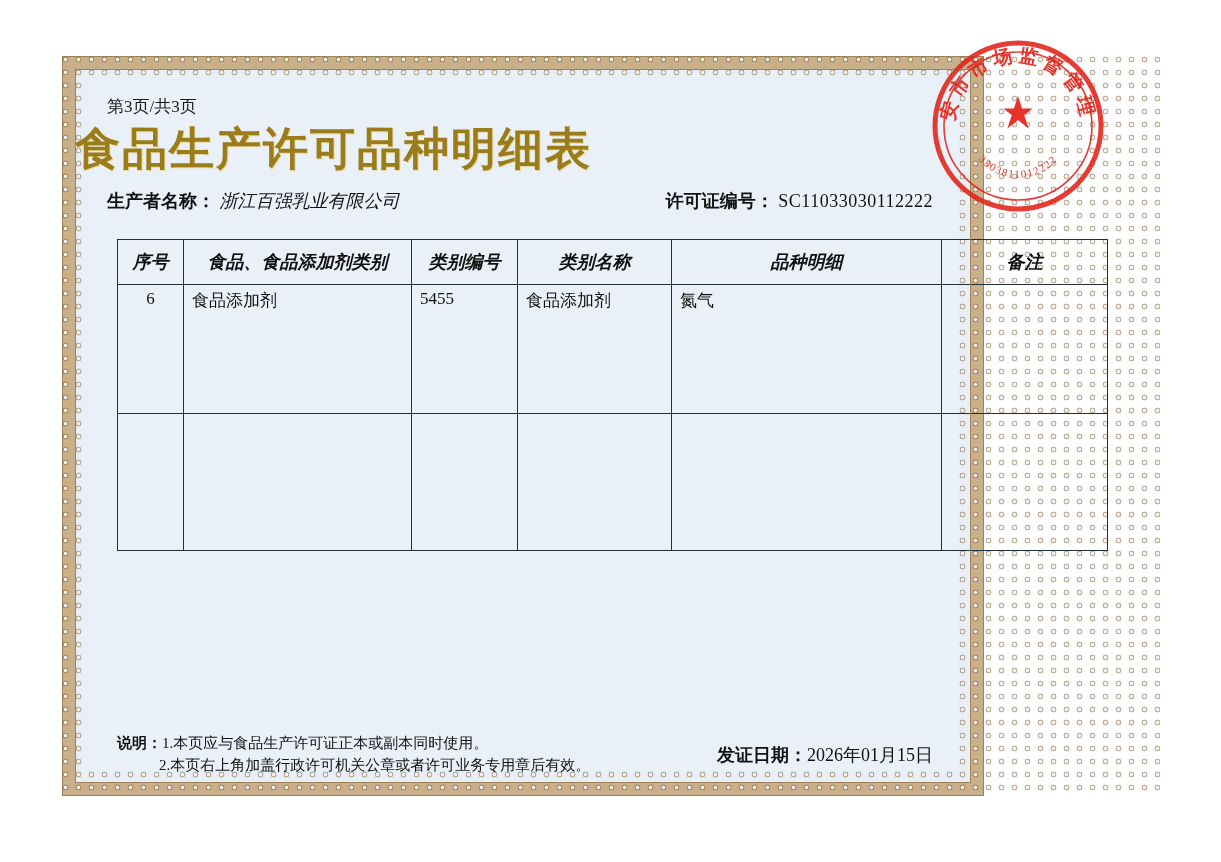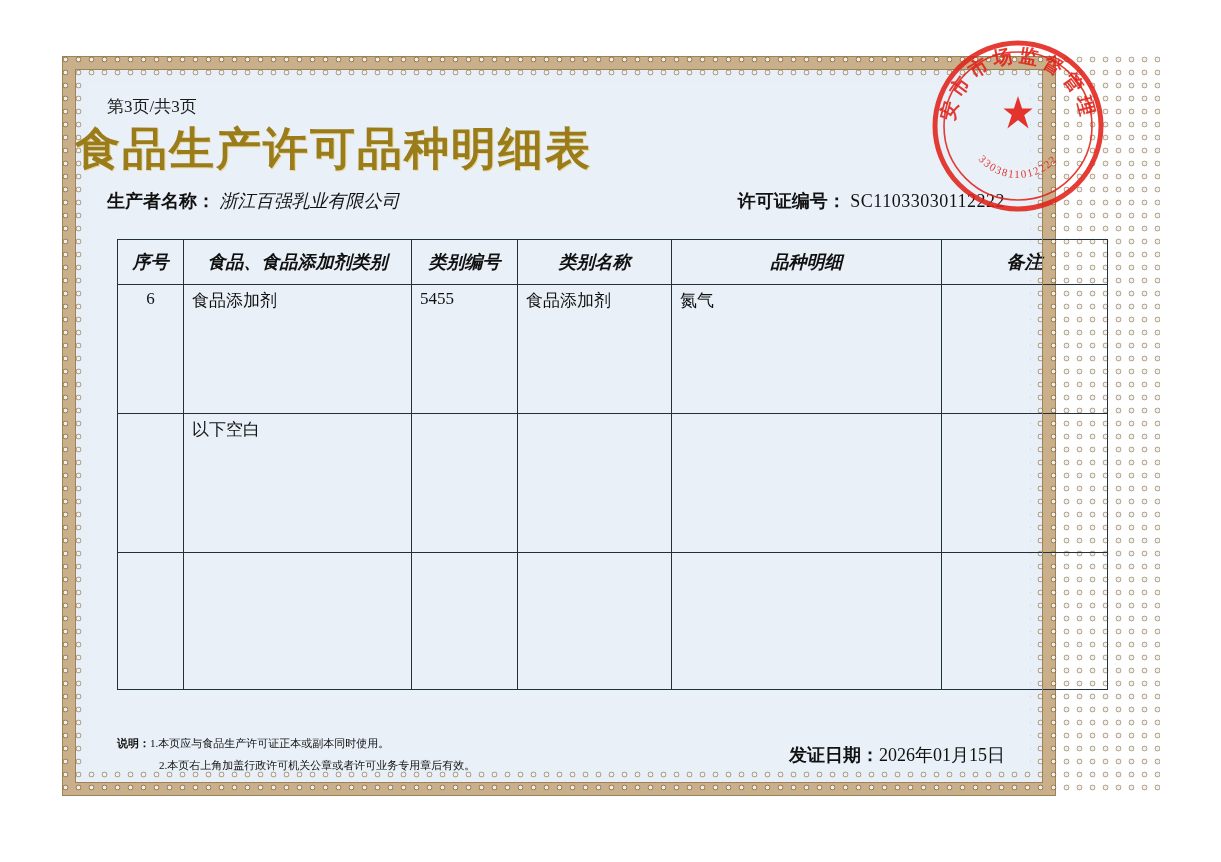--- a/index.html
+++ b/index.html
@@ -16,21 +16,21 @@
   .page {
     position: relative;
     width: 1221px;
     height: 862px;
   }
   
   .cert-frame {
     position: absolute;
     left: 62px;
     top: 56px;
-    width: 994px;
+    width: 922px;
     height: 740px;
     box-sizing: border-box;
     border: 13px solid #c9b08a;
     background: #e8eff6;
   }
   .cert-frame::before {
     content: "";
     position: absolute;
     left: -13px;
     top: -13px;
@@ -163,21 +163,21 @@
     text-align: center;
   }
   tr.data-row td { height: 120px; }
   tr.blank-row td { height: 130px; }
   tr.empty-row td { height: 128px; }
   
   .notes {
     position: absolute;
     left: 42px;
     top: 663px;
-    font-size: 11px;
+    font-size: 15px;
     color: #111;
     line-height: 22px;
   }
   .notes .n-label { font-weight: bold; }
   .notes-line2 { padding-left: 42px; }
   .dates {
     position: absolute;
     right: 38px;
     top: 661px;
     font-size: 18px;
@@ -254,28 +254,20 @@
         </thead>
         <tbody>
           <tr class="data-row">
             <td class="c-num">6</td>
             <td>食品添加剂</td>
             <td>5455</td>
             <td>食品添加剂</td>
             <td>氮气</td>
             <td></td>
           </tr>
-          <tr class="blank-row">
-            <td class="c-num"></td>
-            <td>以下空白</td>
-            <td></td>
-            <td></td>
-            <td></td>
-            <td></td>
-          </tr>
           <tr class="empty-row">
             <td class="c-num"></td>
             <td></td>
             <td></td>
             <td></td>
             <td></td>
             <td></td>
           </tr>
         </tbody>
       </table>

